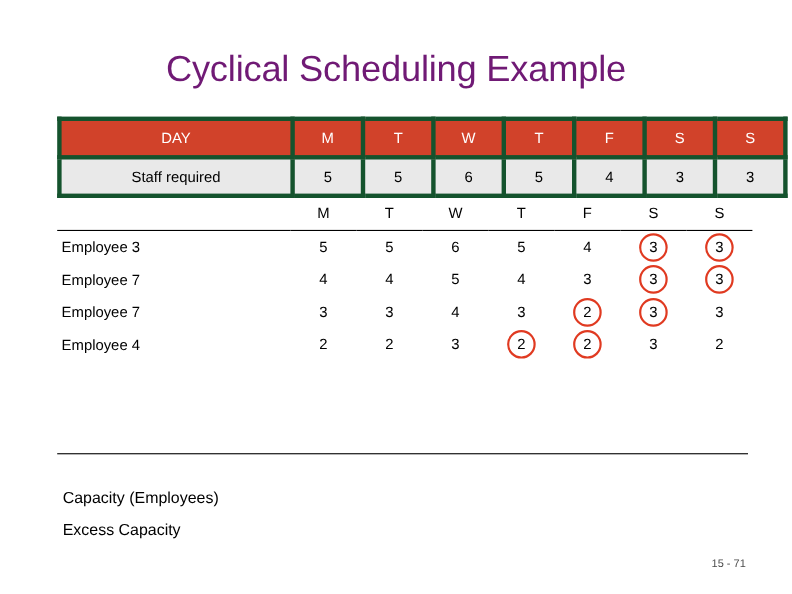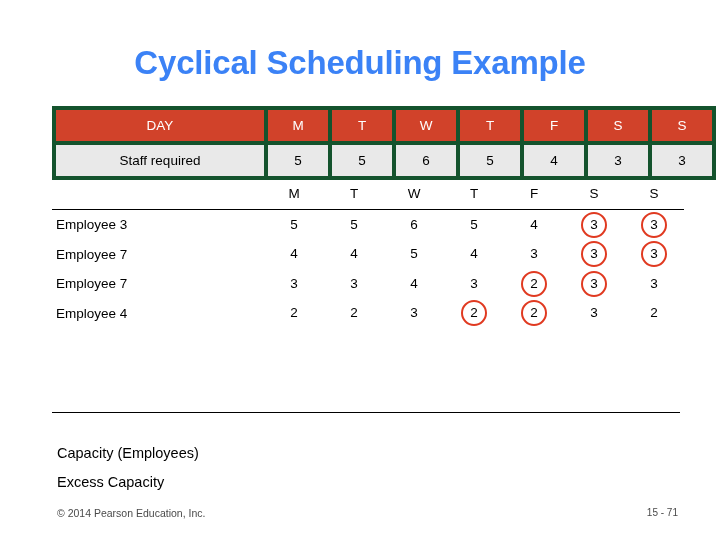--- a/index.html
+++ b/index.html
@@ -20,23 +20,23 @@
     width: 720px;
     height: 540px;
   }
   .title {
     position: absolute;
     left: 0;
     top: 44px;
     width: 720px;
     text-align: center;
     font-size: 33px;
-    font-weight: bold;
+    font-weight: normal;
     letter-spacing: -0.2px;
-    color: #3b82f6;
+    color: #701a75;
     white-space: nowrap;
   }
 
   
   .req-table {
     position: absolute;
     left: 52px;
     top: 106px;
     width: 628px;
     border-collapse: collapse;
@@ -232,16 +232,15 @@
       </tr>
 
     </tbody>
   </table>
 
   <div class="rule"></div>
 
   <div class="cap-label cap-1">Capacity (Employees)</div>
   <div class="cap-label cap-2">Excess Capacity</div>
 
-  <div class="copyright">© 2014 Pearson Education, Inc.</div>
   <div class="pagenum">15 - 71</div>
 
 </div>
 
 </body></html>

